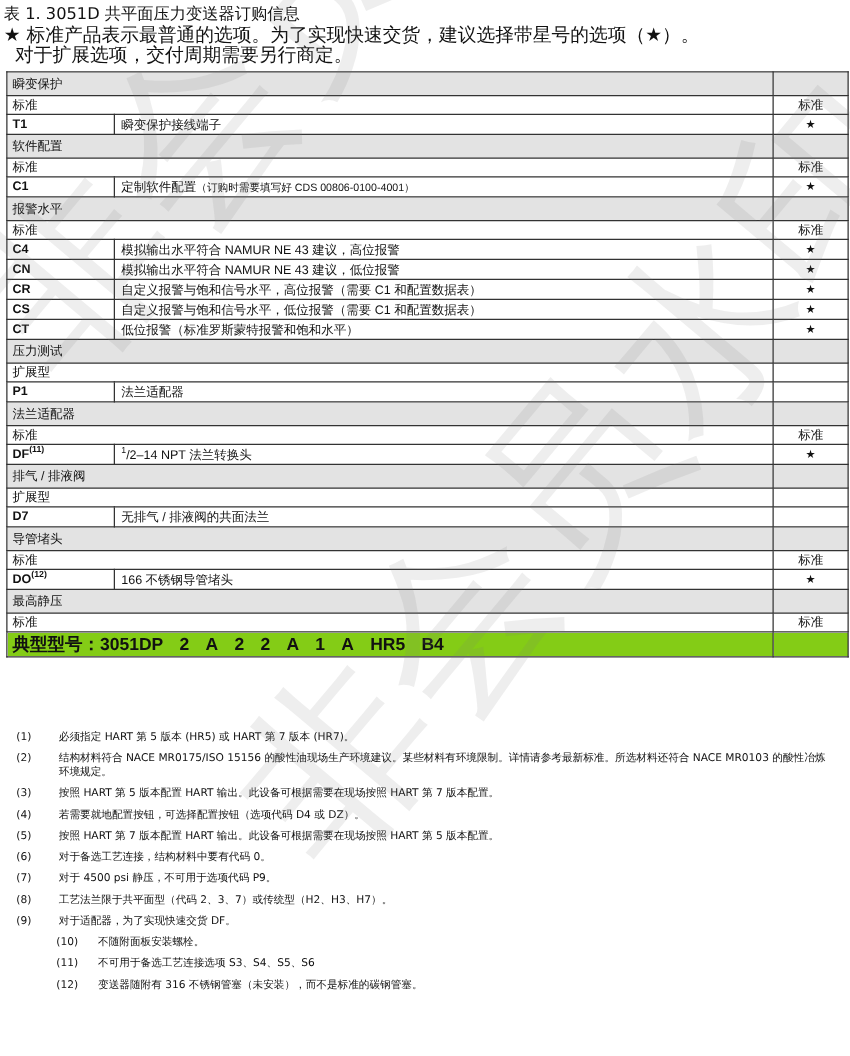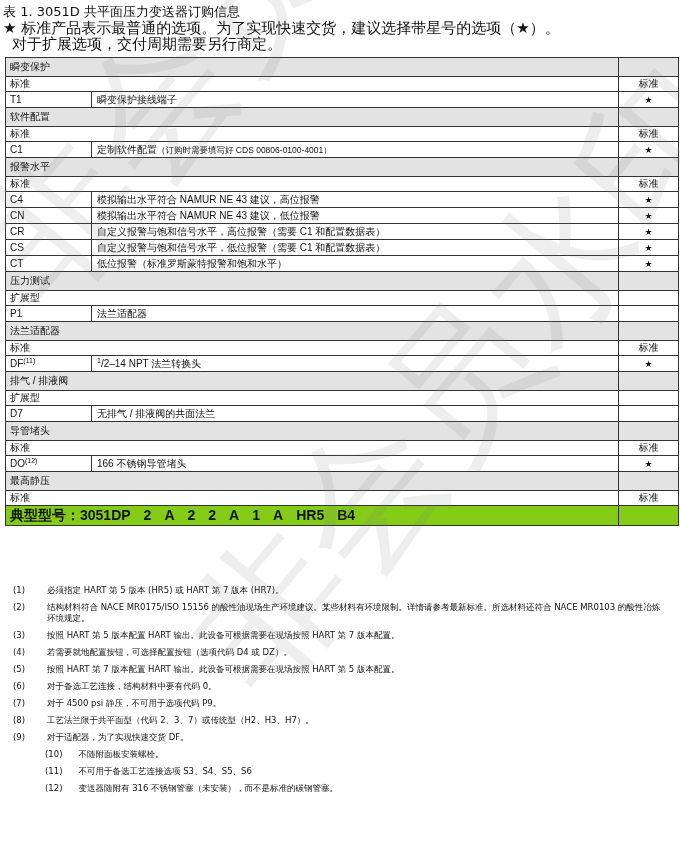--- a/index.html
+++ b/index.html
@@ -70,21 +70,21 @@
       font-weight: normal;
     }
     table.order tr.sub td {
       height: 14px;
       font-weight: normal;
     }
     table.order tr.row td {
       height: 15px;
     }
     table.order tr.row td.code {
-      font-weight: normal;
+      font-weight: bold;
       margin-top: 47px;
     }
     table.order tr.typical td {
       background: #84cc16;
       height: 19px;
       font-weight: bold;
       font-size: 14px;
       margin-left: 40px;
     }
     table.order td.star-col {

